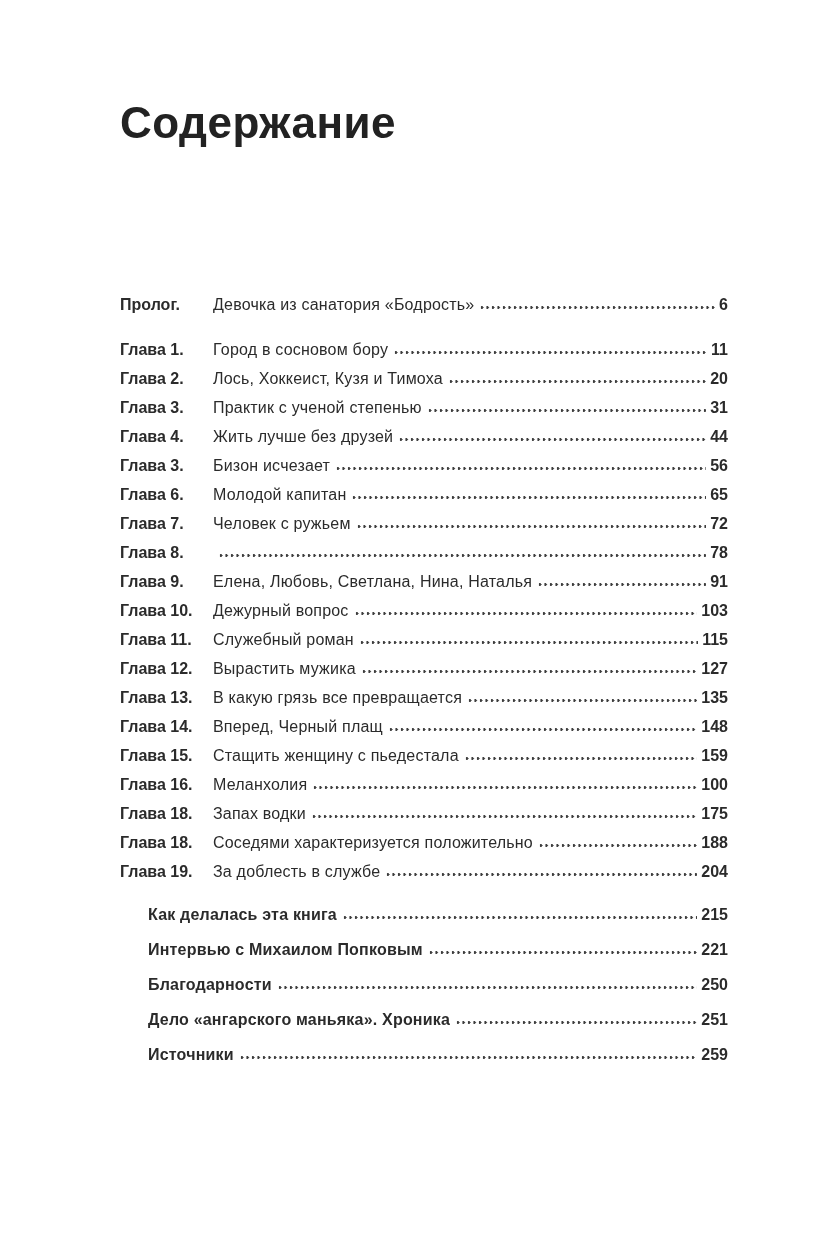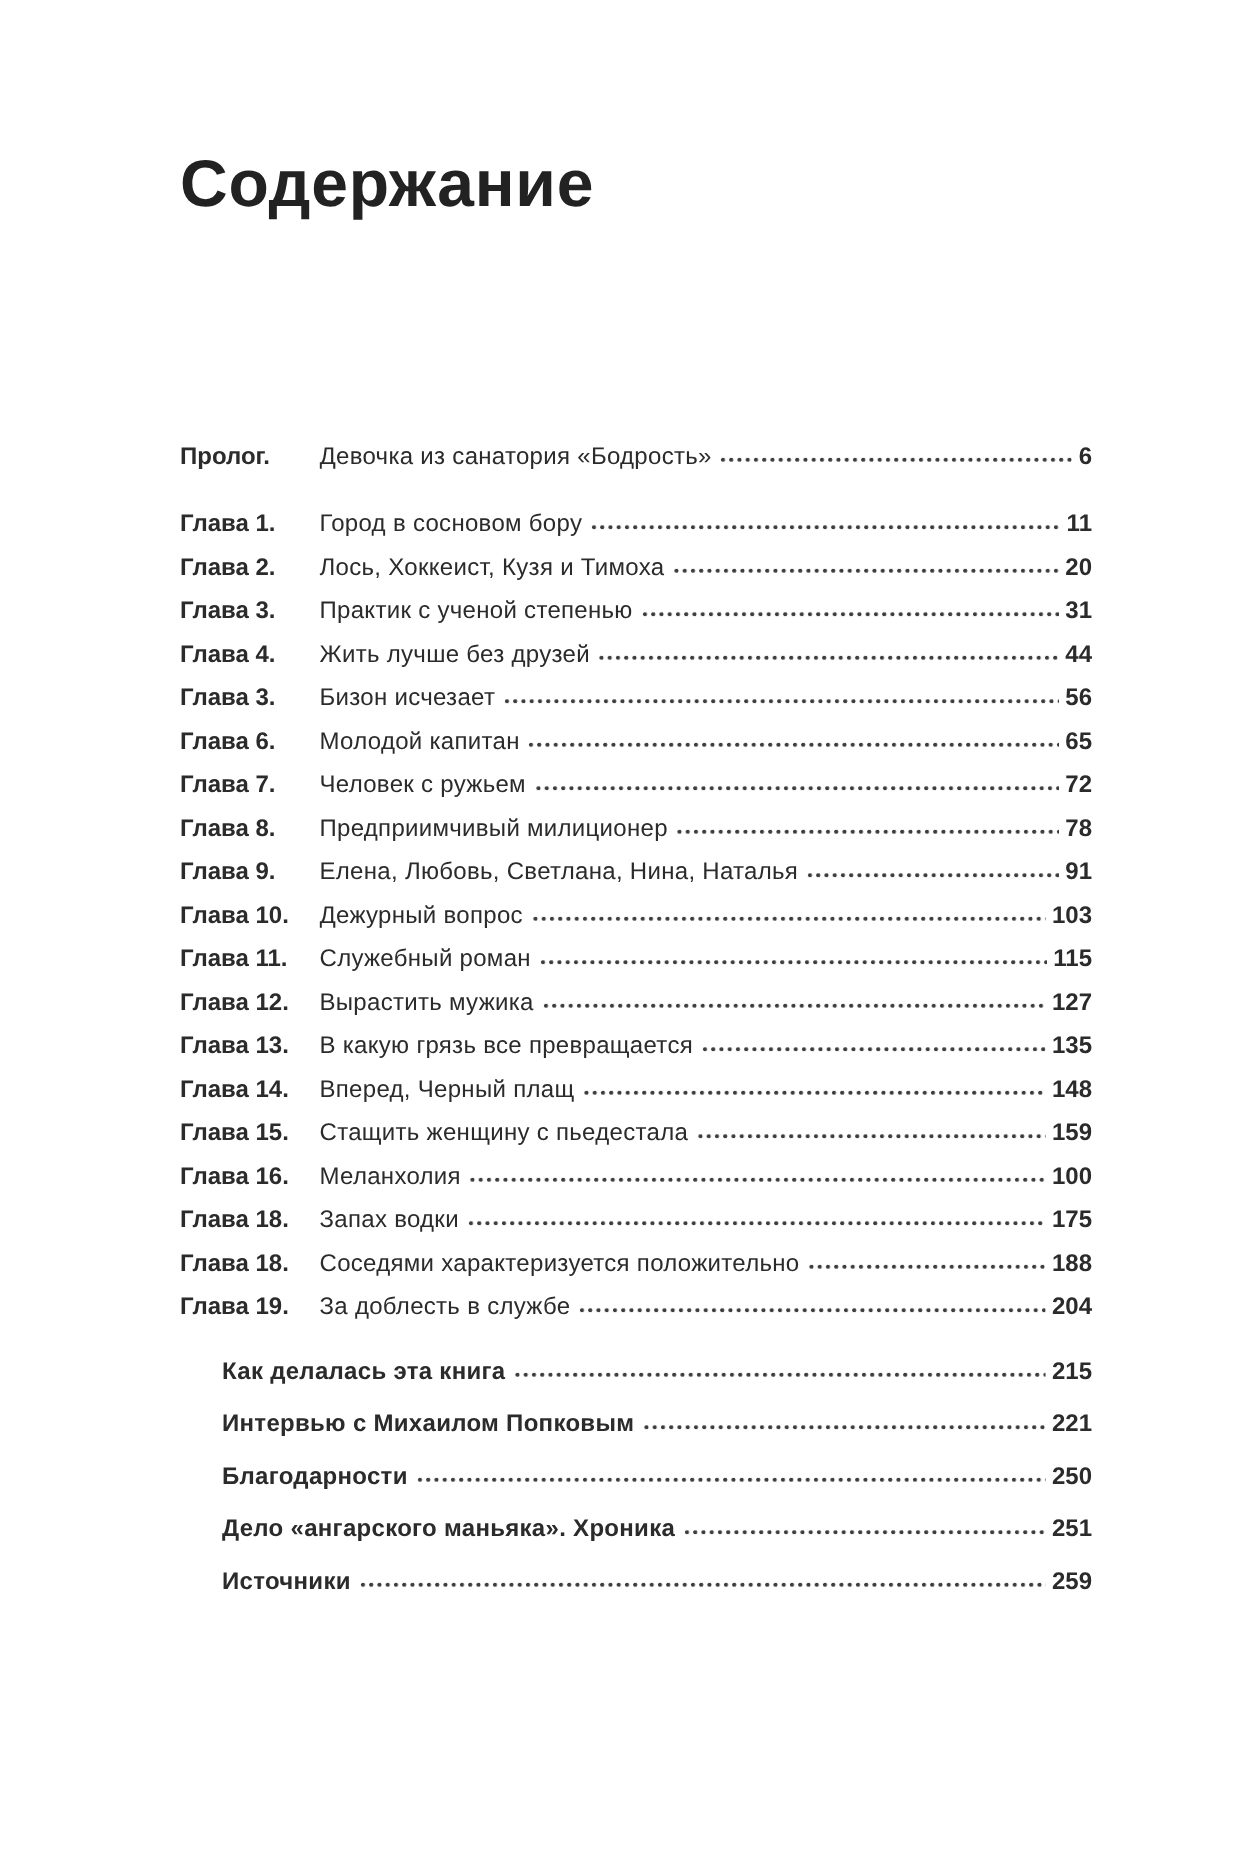--- a/index.html
+++ b/index.html
@@ -133,21 +133,20 @@
 
   <div class="row">
     <span class="label">Глава 7.</span>
     <span class="entry-title">Человек с ружьем</span>
     <span class="leader"></span>
     <span class="pagenum">72</span>
   </div>
 
   <div class="row">
     <span class="label">Глава 8.</span>
-    <span class="entry-title">Предприимчивый милиционер</span>
     <span class="leader"></span>
     <span class="pagenum">78</span>
   </div>
 
   <div class="row">
     <span class="label">Глава 9.</span>
     <span class="entry-title">Елена, Любовь, Светлана, Нина, Наталья</span>
     <span class="leader"></span>
     <span class="pagenum">91</span>
   </div>

